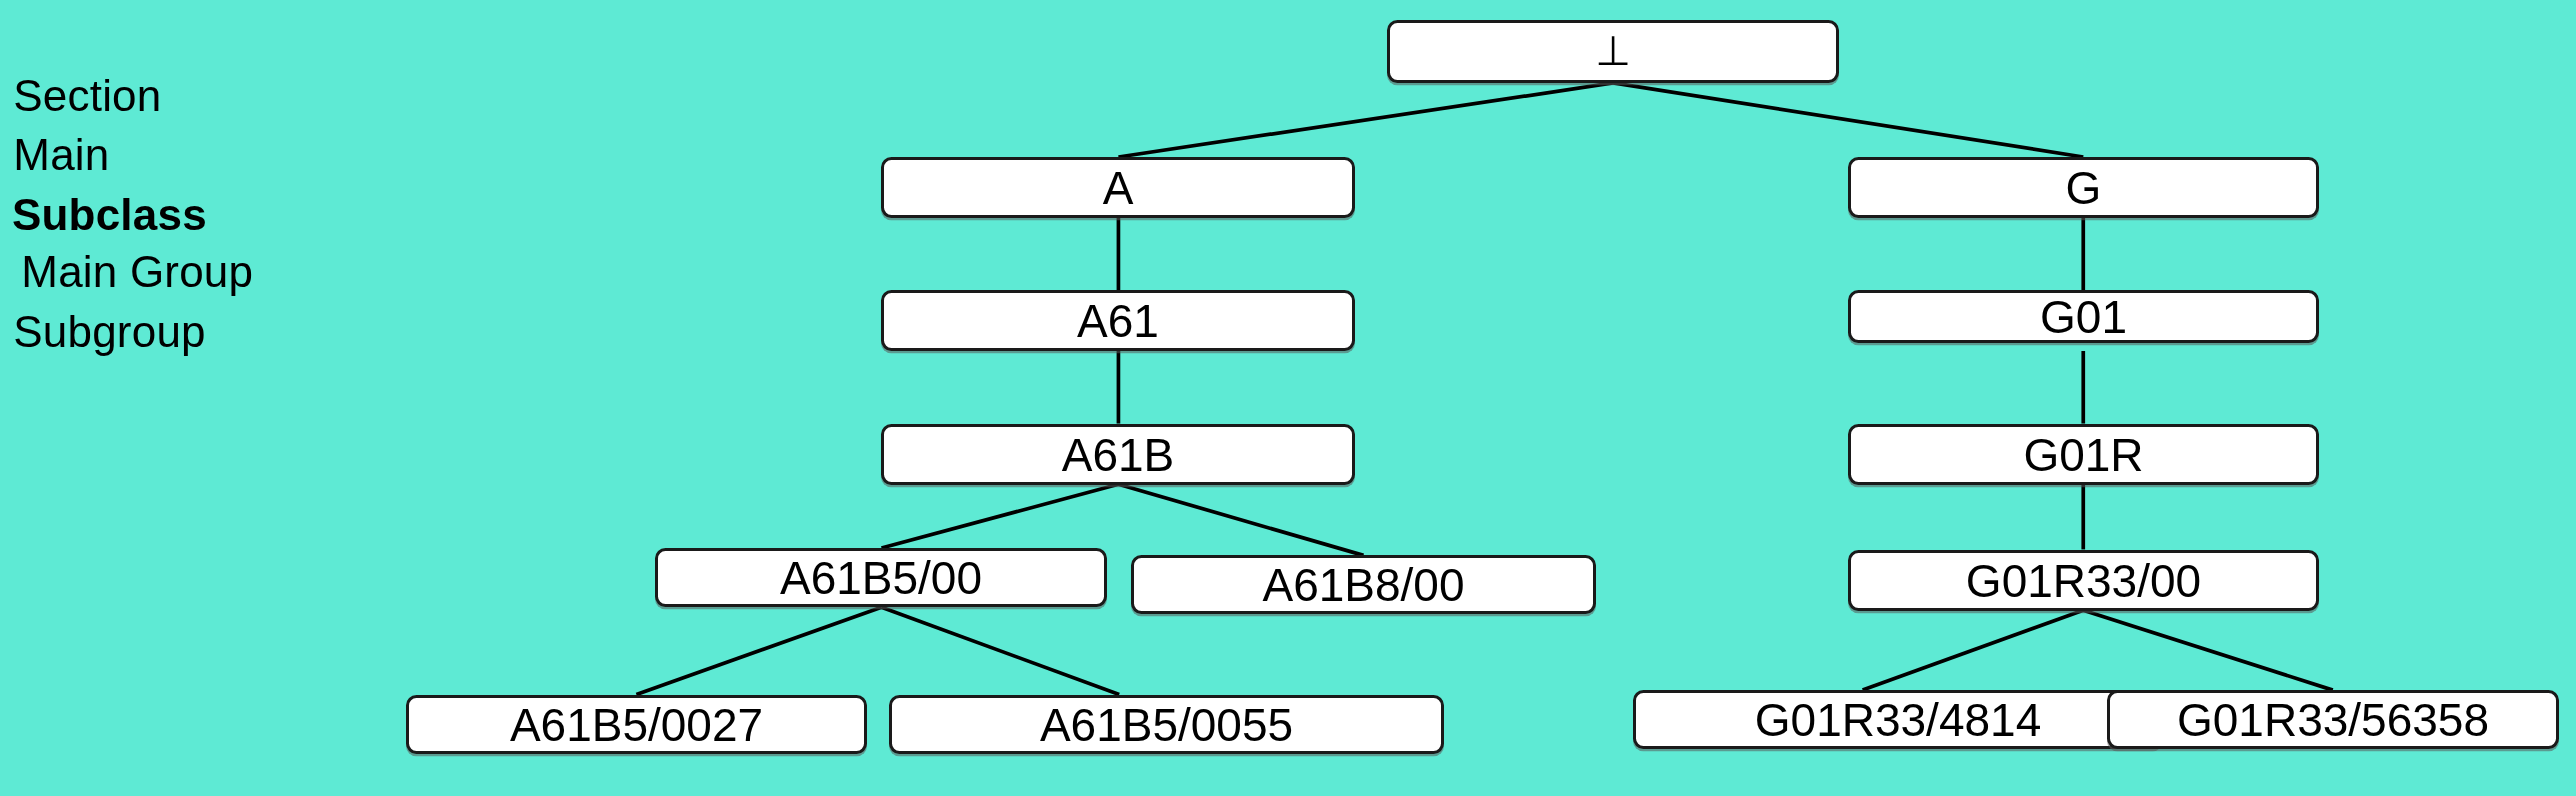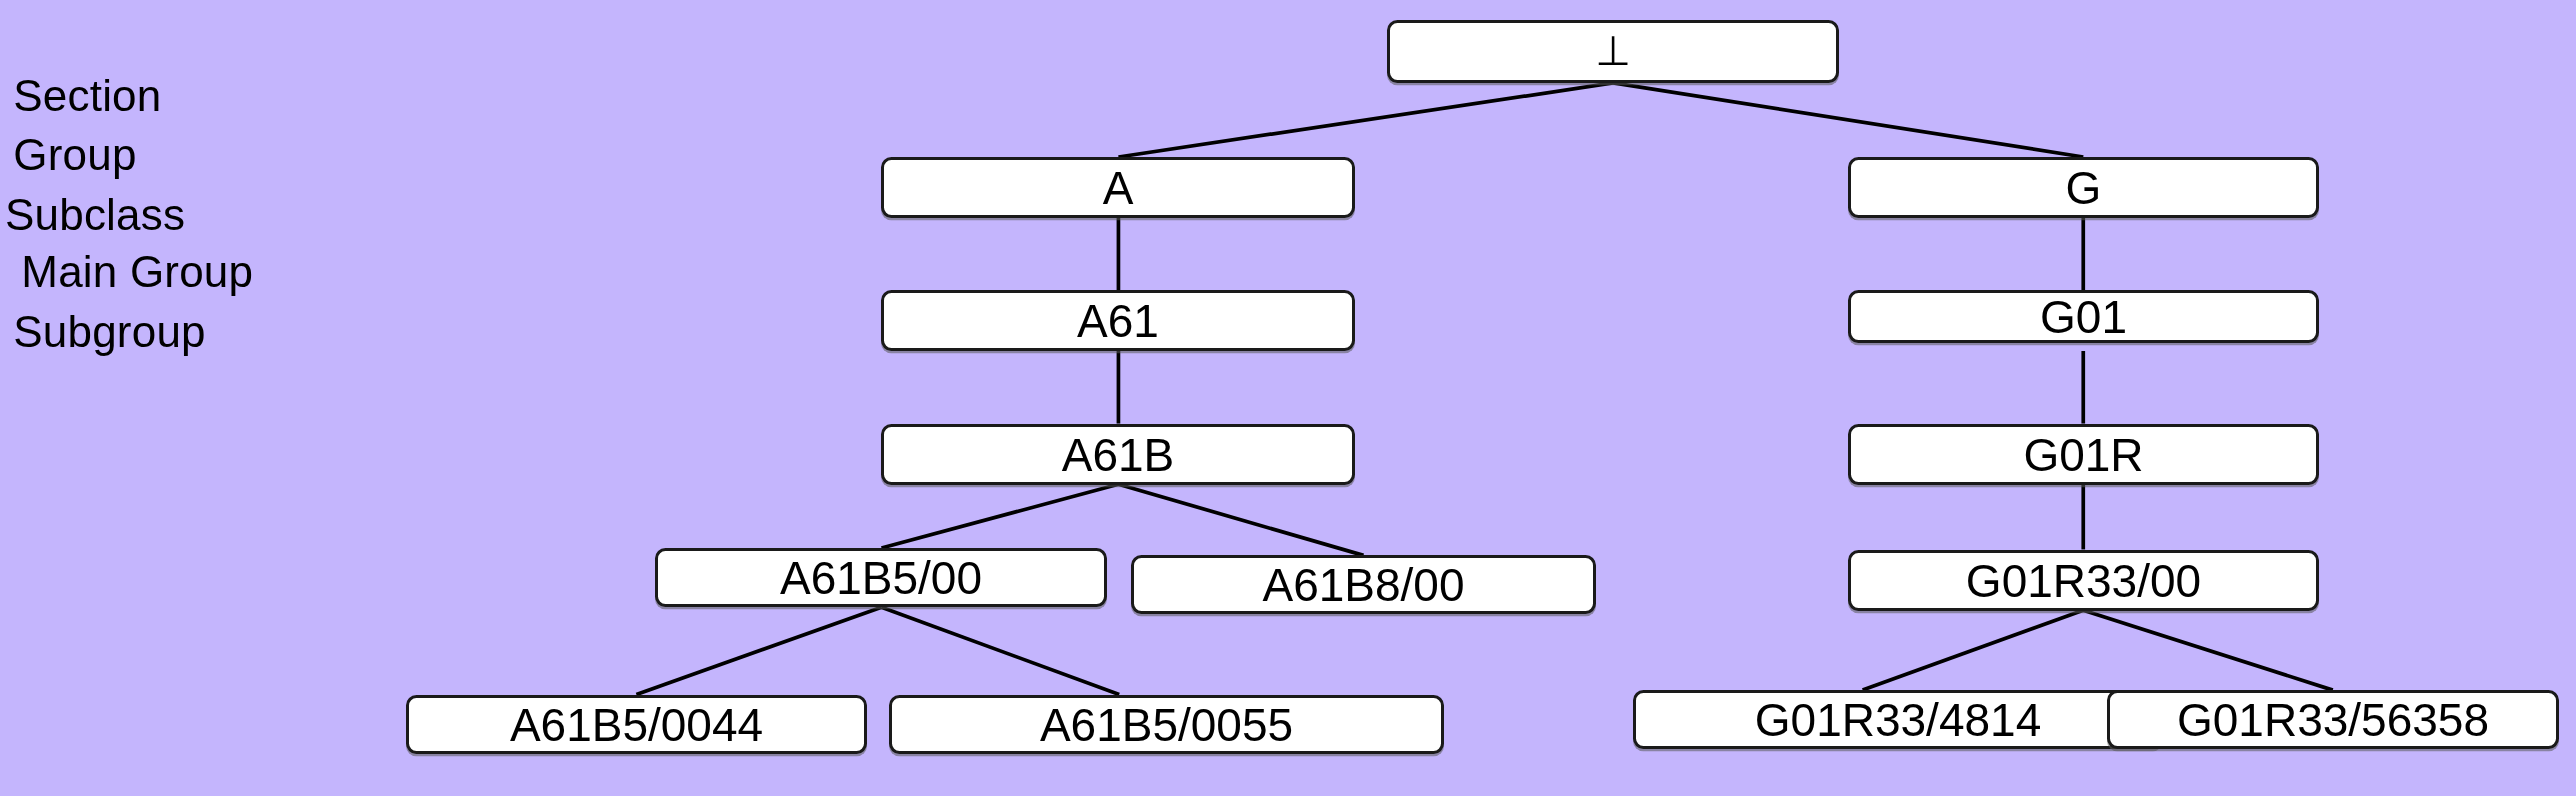--- a/index.html
+++ b/index.html
@@ -8,21 +8,21 @@
     background: #ffffff;
   }
   body {
     font-family: "Liberation Sans", sans-serif;
     color: #000000;
   }
   #canvas {
     position: relative;
     width: 2576px;
     height: 796px;
-    background: #c4b5fd;
+    background: #5eead4;
     overflow: hidden;
   }
   #edge-layer {
     position: absolute;
     left: 0;
     top: 0;
     width: 2576px;
     height: 796px;
     pointer-events: none;
   }
@@ -76,22 +76,22 @@
       <line x1="1510" y1="654" x2="1841" y2="750" stroke="#000000" stroke-width="5" stroke-linecap="butt"></line>
       <line x1="2813" y1="654" x2="2813" y2="742" stroke="#000000" stroke-width="5" stroke-linecap="butt"></line>
       <line x1="1190" y1="820" x2="859" y2="938" stroke="#000000" stroke-width="5" stroke-linecap="butt"></line>
       <line x1="1190" y1="820" x2="1511" y2="938" stroke="#000000" stroke-width="5" stroke-linecap="butt"></line>
       <line x1="2813" y1="824" x2="2515" y2="932" stroke="#000000" stroke-width="5" stroke-linecap="butt"></line>
       <line x1="2813" y1="824" x2="3150" y2="932" stroke="#000000" stroke-width="5" stroke-linecap="butt"></line>
     </svg>
 
   <div id="row-labels">
       <div class="row-label" style="left: 13.3px; top: 74px;">Section</div>
-      <div class="row-label" style="left: 13.3px; top: 133px;">Group</div>
-      <div class="row-label" style="left: 5px; top: 193px;">Subclass</div>
+      <div class="row-label" style="left: 13.3px; top: 133px;">Main</div>
+      <div class="row-label" style="left: 12px; top: 193px; font-weight: bold;">Subclass</div>
       <div class="row-label" style="left: 13.3px; top: 250px; margin-left: 8px;">Main Group</div>
       <div class="row-label" style="left: 13.3px; top: 310px;">Subgroup</div>
     </div>
 
   <div id="nodes">
       <div class="node lvl-root root" style="left: 1387px; top: 20px; width: 452px; height: 63px; border-color: rgb(26, 26, 26);">
         <span class="node-label">⊥</span>
       </div>
       <div class="node lvl-section" style="left: 881px; top: 157px; width: 474px; height: 61px; border-color: rgb(26, 26, 26);">
         <span class="node-label">A</span>
@@ -114,21 +114,21 @@
       <div class="node lvl-maingroup" style="left: 655px; top: 548px; width: 452px; height: 59px; border-color: rgb(26, 26, 26);">
         <span class="node-label">A61B5/00</span>
       </div>
       <div class="node lvl-maingroup" style="left: 1131px; top: 555px; width: 465px; height: 59px; border-color: rgb(26, 26, 26); text-align: center;">
         <span class="node-label">A61B8/00</span>
       </div>
       <div class="node lvl-maingroup" style="left: 1848px; top: 550px; width: 471px; height: 61px; border-color: rgb(26, 26, 26);">
         <span class="node-label">G01R33/00</span>
       </div>
       <div class="node lvl-subgroup" style="left: 406px; top: 695px; width: 461px; height: 59px; border-color: rgb(26, 26, 26);">
-        <span class="node-label">A61B5/0044</span>
+        <span class="node-label">A61B5/0027</span>
       </div>
       <div class="node lvl-subgroup" style="left: 889px; top: 695px; width: 555px; height: 59px; border-color: rgb(26, 26, 26);">
         <span class="node-label">A61B5/0055</span>
       </div>
       <div class="node lvl-subgroup" style="left: 1633px; top: 690px; width: 530px; height: 59px; border-color: rgb(26, 26, 26);">
         <span class="node-label">G01R33/4814</span>
       </div>
       <div class="node lvl-subgroup" style="left: 2107px; top: 690px; width: 452px; height: 59px; border-color: rgb(26, 26, 26);">
         <span class="node-label">G01R33/56358</span>
       </div>

